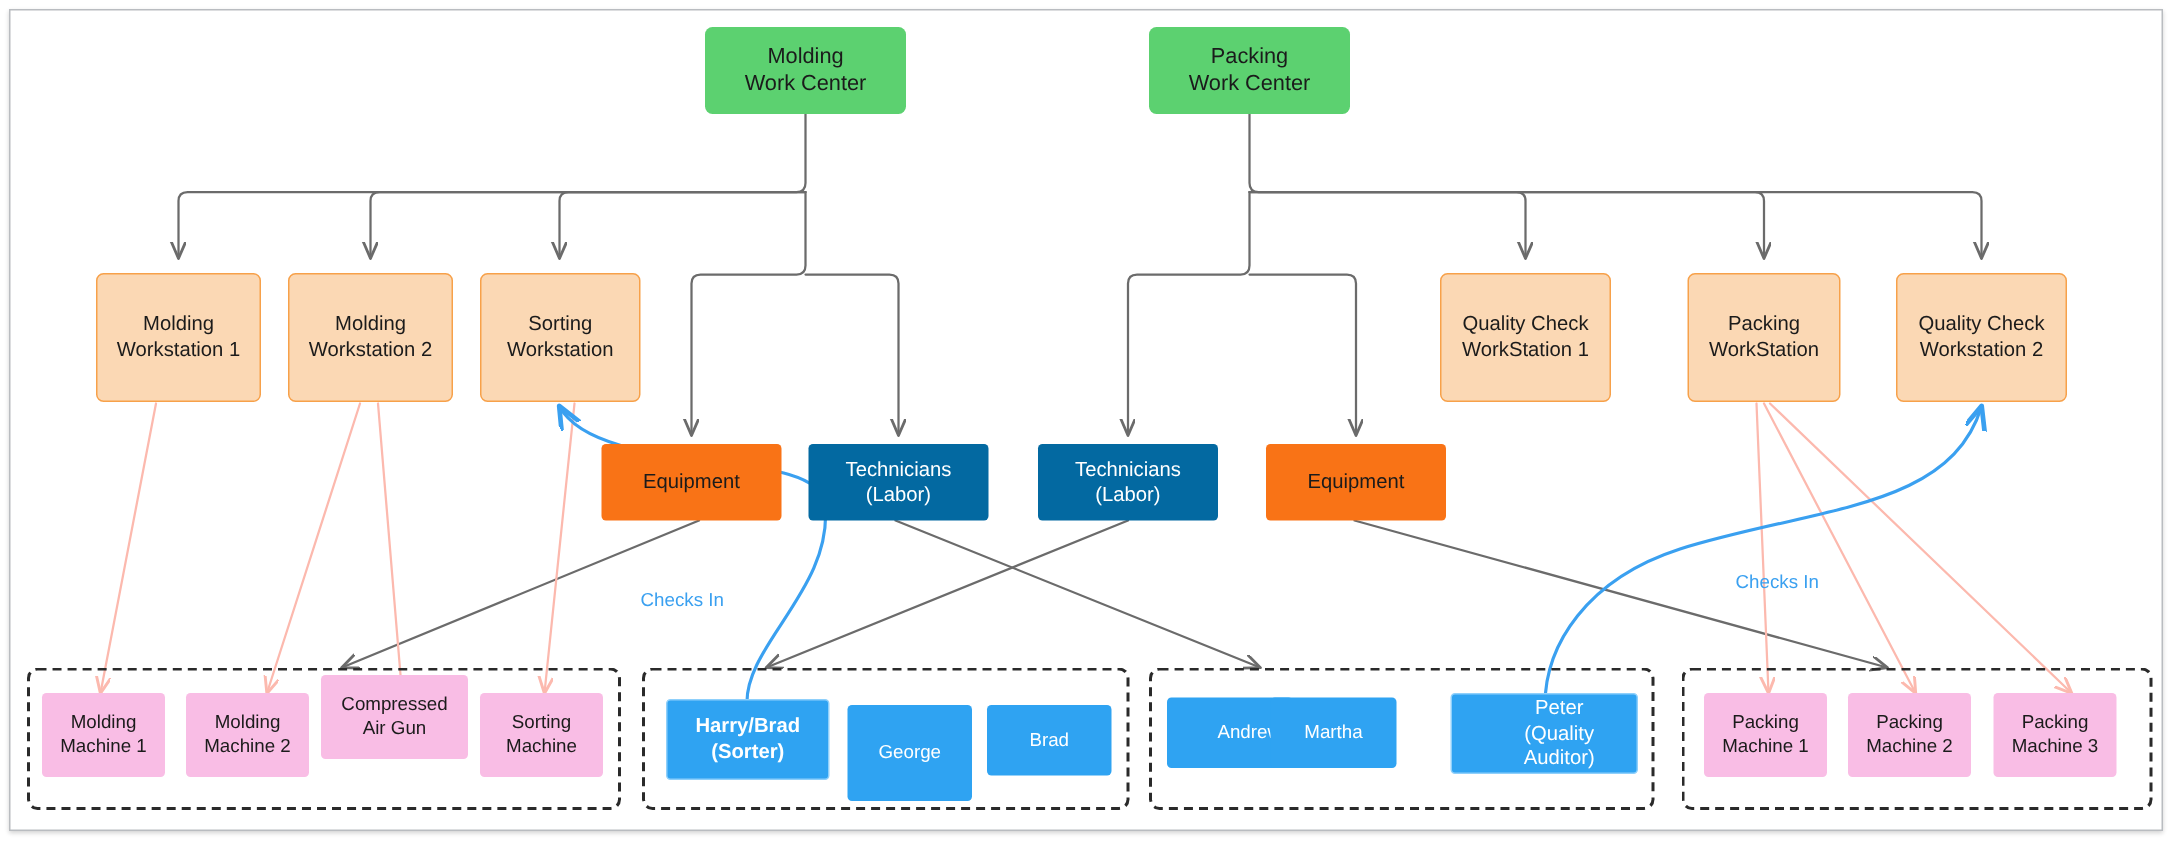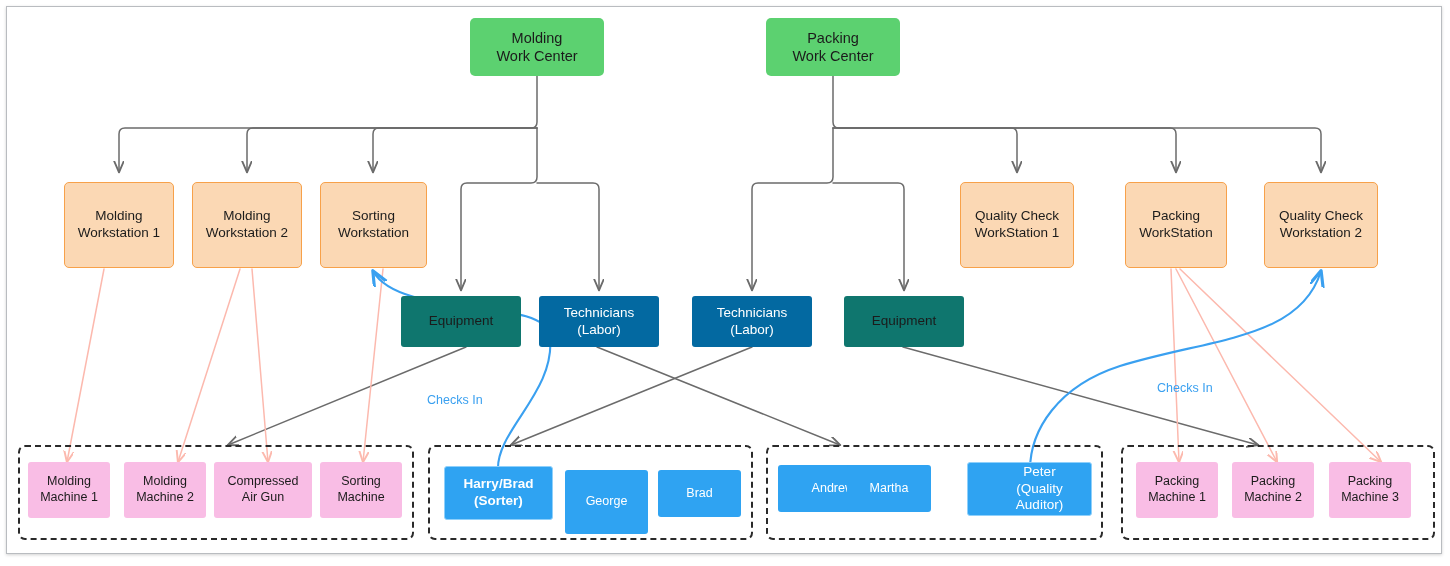--- a/index.html
+++ b/index.html
@@ -4,21 +4,21 @@
 <style>
   html,body{margin:0;padding:0;background:#ffffff;}
   body{font-family:"Liberation Sans","DejaVu Sans",sans-serif;}
   #canvas{position:relative;width:1450px;height:566px;background:#ffffff;overflow:hidden;}
   #frame{position:absolute;left:6px;top:6px;width:1436px;height:548px;border:1px solid #b9bcc0;background:#fff;box-sizing:border-box;box-shadow:0 1px 3px rgba(0,0,0,.18);}
   svg.wires{position:absolute;left:0;top:0;width:1450px;height:566px;pointer-events:none;}
   .node{position:absolute;box-sizing:border-box;display:flex;align-items:center;justify-content:center;text-align:center;border-radius:4px;line-height:1.25;}
   .node span{display:block;padding:0 4px;}
   .n-green{background:#5cd170;color:#1b1b1b;font-size:14.5px;border-radius:5px;}
   .n-orange{background:#fbd8b4;border:1.6px solid #f7a14a;color:#1b1b1b;font-size:13.5px;border-radius:5px;}
-  .n-pink{background:#0f766e;color:#1b1b1b;font-size:13.5px;border-radius:3px;}
+  .n-pink{background:#f97316;color:#1b1b1b;font-size:13.5px;border-radius:3px;}
   .n-blue{background:#0369a1;color:#ffffff;font-size:13.5px;border-radius:3px;}
   .n-blue-b{background:#2fa3f2;color:#ffffff;font-size:13.5px;border-radius:3px;border:1.6px solid #8fd0fb;}
   .n-pinkchip{background:#f9bde5;color:#1b1b1b;font-size:12.5px;border-radius:3px;}
   .n-bluechip{background:#2fa3f2;color:#ffffff;font-size:12.5px;border-radius:3px;}
   .group{position:absolute;box-sizing:border-box;border:2.2px dashed #2a2a2a;border-radius:7px;}
   .wlabel{position:absolute;color:#3aa0f0;font-size:12.5px;white-space:nowrap;}
 </style>
 </head>
 <body>
 
@@ -153,21 +153,21 @@
         <span>Molding</span>
         <span>Machine 1</span>
       </span>
   </div>
   <div class="node n-pinkchip" style="left:124px;top:462px;width:82px;height:56px;">
     <span>
         <span>Molding</span>
         <span>Machine 2</span>
       </span>
   </div>
-  <div class="node n-pinkchip" style="left:214px;top:462px;width:98px;height:56px;">
+  <div class="node n-pinkchip" style="left:214px;top:450px;width:98px;height:56px;">
     <span>
         <span>Compressed</span>
         <span>Air Gun</span>
       </span>
   </div>
   <div class="node n-pinkchip" style="left:320px;top:462px;width:82px;height:56px;">
     <span>
         <span>Sorting</span>
         <span>Machine</span>
       </span>

